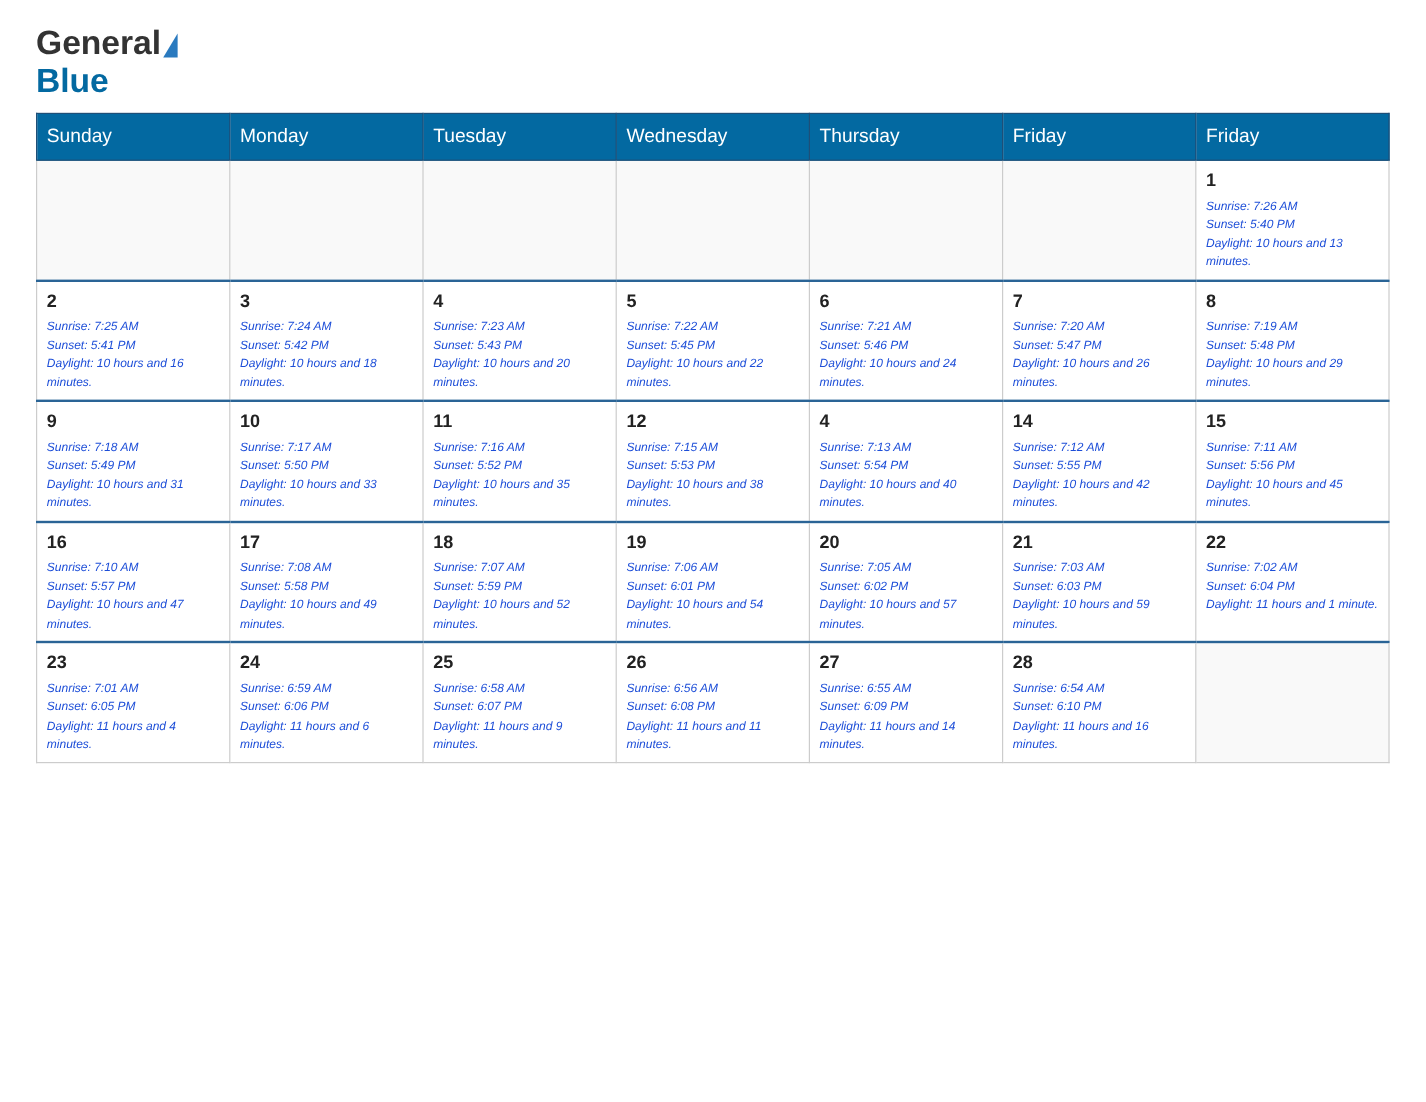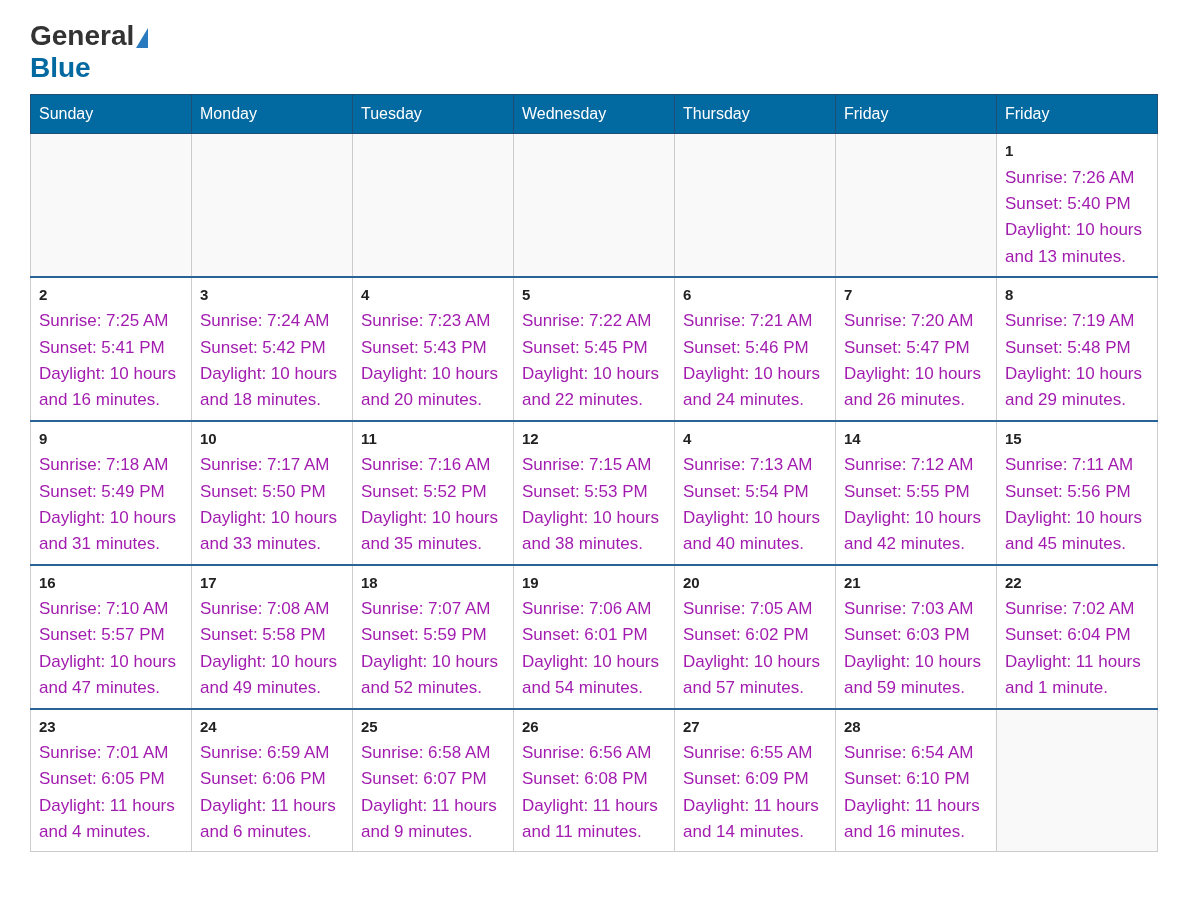--- a/index.html
+++ b/index.html
@@ -90,23 +90,24 @@
       background: #f9f9f9;
     }
     .day-number {
       font-size: 15px;
       font-weight: bold;
       color: #222;
       display: block;
       margin-bottom: 2px;
     }
     .day-info {
-      font-size: 17px;
-      color: #a21caf;
+      font-size: 10px;
+      color: #1d4ed8;
       line-height: 1.55;
+      font-style: italic;
     }
     .row-divider td {
       border-top: 2px solid #2a6496;
     }
   </style>
 </head>
 <body>
 
 <div class="header">
   <div class="logo">

